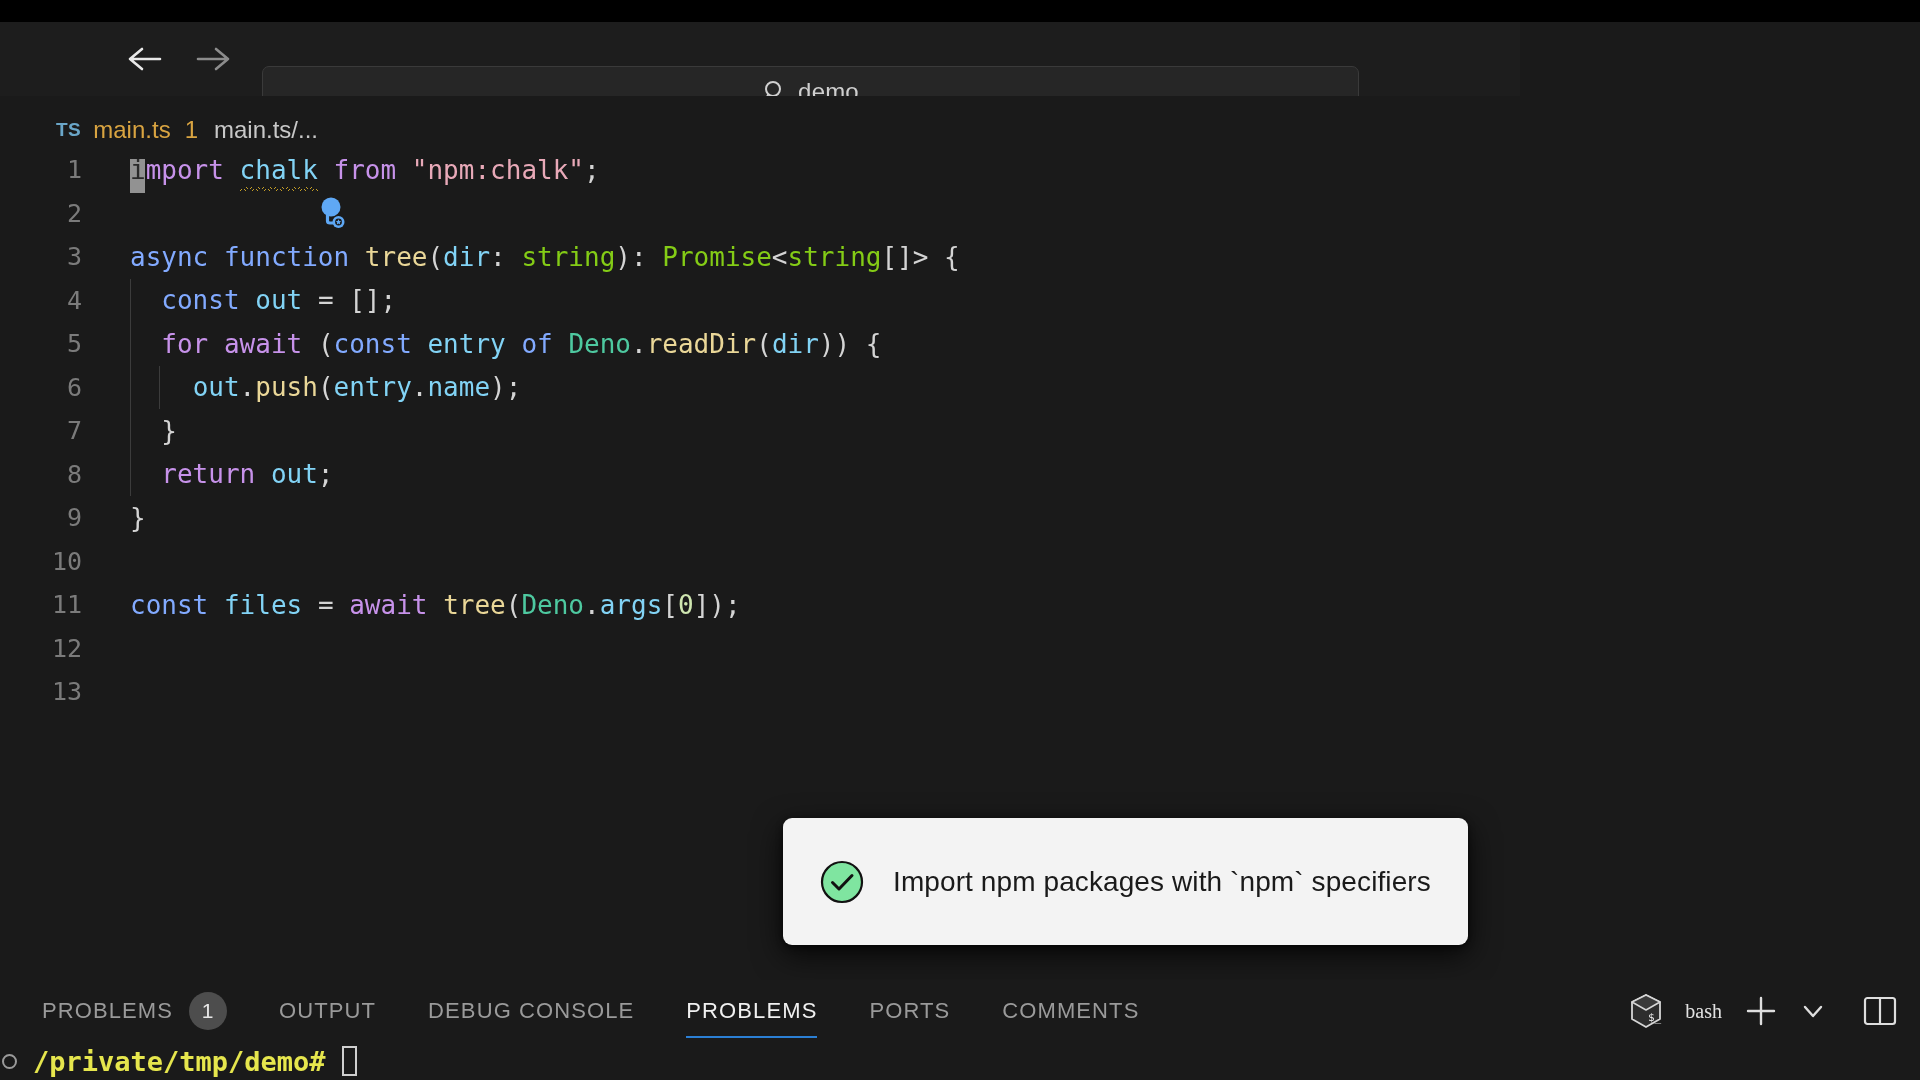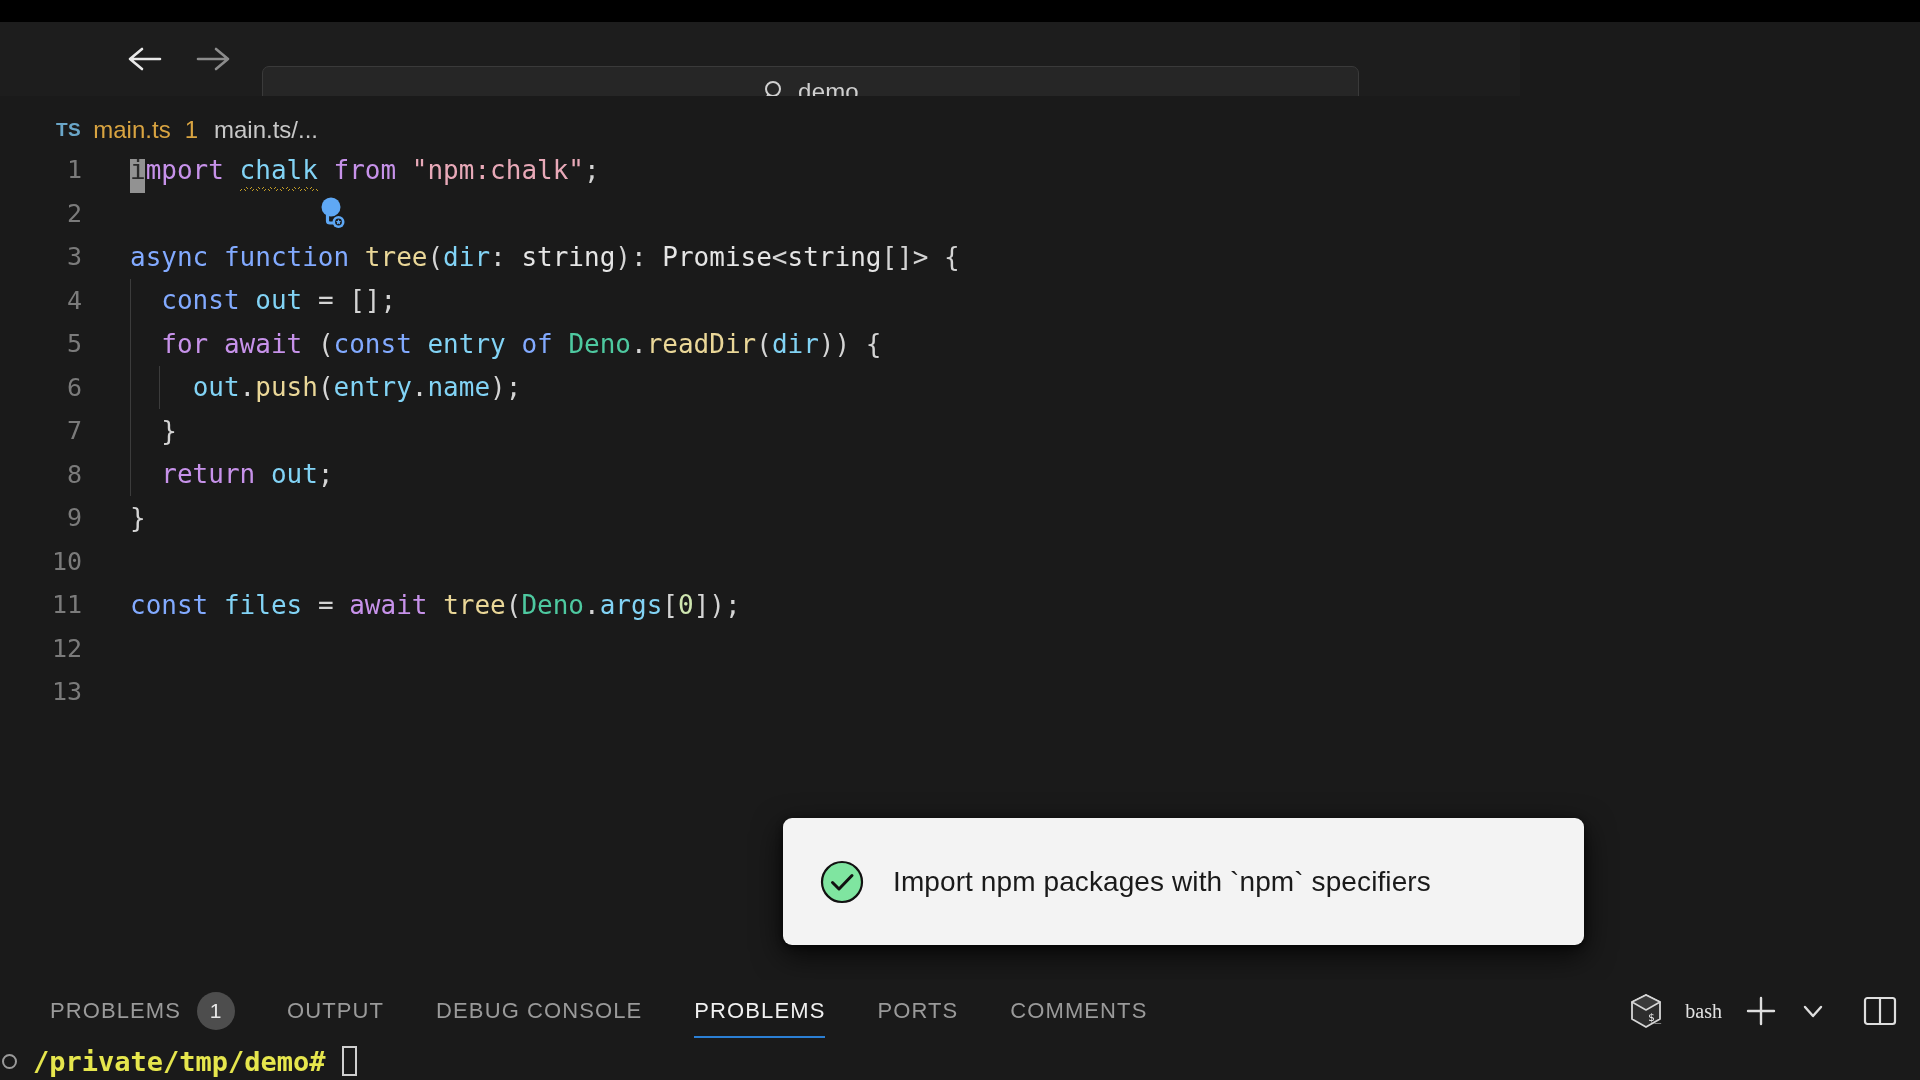--- a/index.html
+++ b/index.html
@@ -53,21 +53,21 @@
   .guide { position:absolute; top:0; width:1px; height:43.5px; background:#3c3c3c; }
   .g1 { left:130px; }
   .g2 { left:159px; }
 
   
   .t-kw      { color:#c792ea; }   
   .t-kw2     { color:#82aaff; }   
   .t-var     { color:#82d3f5; }   
   .t-str     { color:#e8a9b8; }   
   .t-fn      { color:#ead798; }   
-  .t-type    { color:#e5e5e5;margin-top:20px; }   
+  .t-type    { color:#84cc16;margin-top:20px; }   
   .t-plain   { color:#d4d4d4; }
   .t-punct   { color:#d4d4d4; }
   .t-num     { color:#cfe6b0; }
   .t-green   { color:#4ec9a0; }
 
   .squiggle { text-decoration: none; border-bottom: 0; position:relative; }
   .squiggle::after{
     content:""; position:absolute; left:0; right:0; bottom:-7px; height:6px;
     background-image:
       radial-gradient(circle at 3px 6px, transparent 2.6px, #c9a227 2.9px, transparent 3.4px),
@@ -77,31 +77,31 @@
 
   .cursor-block {
     position:absolute; left:30px; top:4px; width:15px; height:34px;
     background:#a8a8a8; opacity:.85;
   }
 
   .lightbulb { position:absolute; left:28px; top:-4px; width:40px; height:40px; }
 
   
   .toast {
-    position:absolute; left:783px; top:818px; width:801px; height:127px;
+    position:absolute; left:783px; top:818px; width:685px; height:127px;
     background:#f3f3f3; border-radius:9px;
     box-shadow: 0 10px 30px rgba(0,0,0,.75), 0 2px 6px rgba(0,0,0,.6);
     display:flex; align-items:center; padding-left:36px; gap:28px;
   }
   .toast-icon { width:46px; height:46px; flex:0 0 46px; }
   .toast-text { color:#1a1a1a; font-size:28px; letter-spacing:.1px; }
 
   
   .panel { position:absolute; left:0; top:980px; width:1920px; height:100px; background:#1a1a1a; }
-  .panel-tabs { position:absolute; left:8px; top:0; height:62px; display:flex; align-items:center; }
+  .panel-tabs { position:absolute; left:0; top:0; height:62px; display:flex; align-items:center; }
   .ptab {
     position:relative; height:62px; display:flex; align-items:center; gap:16px;
     color:#9a9a9a; font-size:22px; letter-spacing:1.1px; cursor:pointer;
   }
   .ptab.active { color:#f0f0f0; }
   .ptab.active::after{
     content:""; position:absolute; left:0; right:0; bottom:4px; height:2.5px; background:#2b7fd4;
   }
   .badge {
     min-width:38px; height:38px; border-radius:19px; background:#4d4d4d; color:#e6e6e6;

